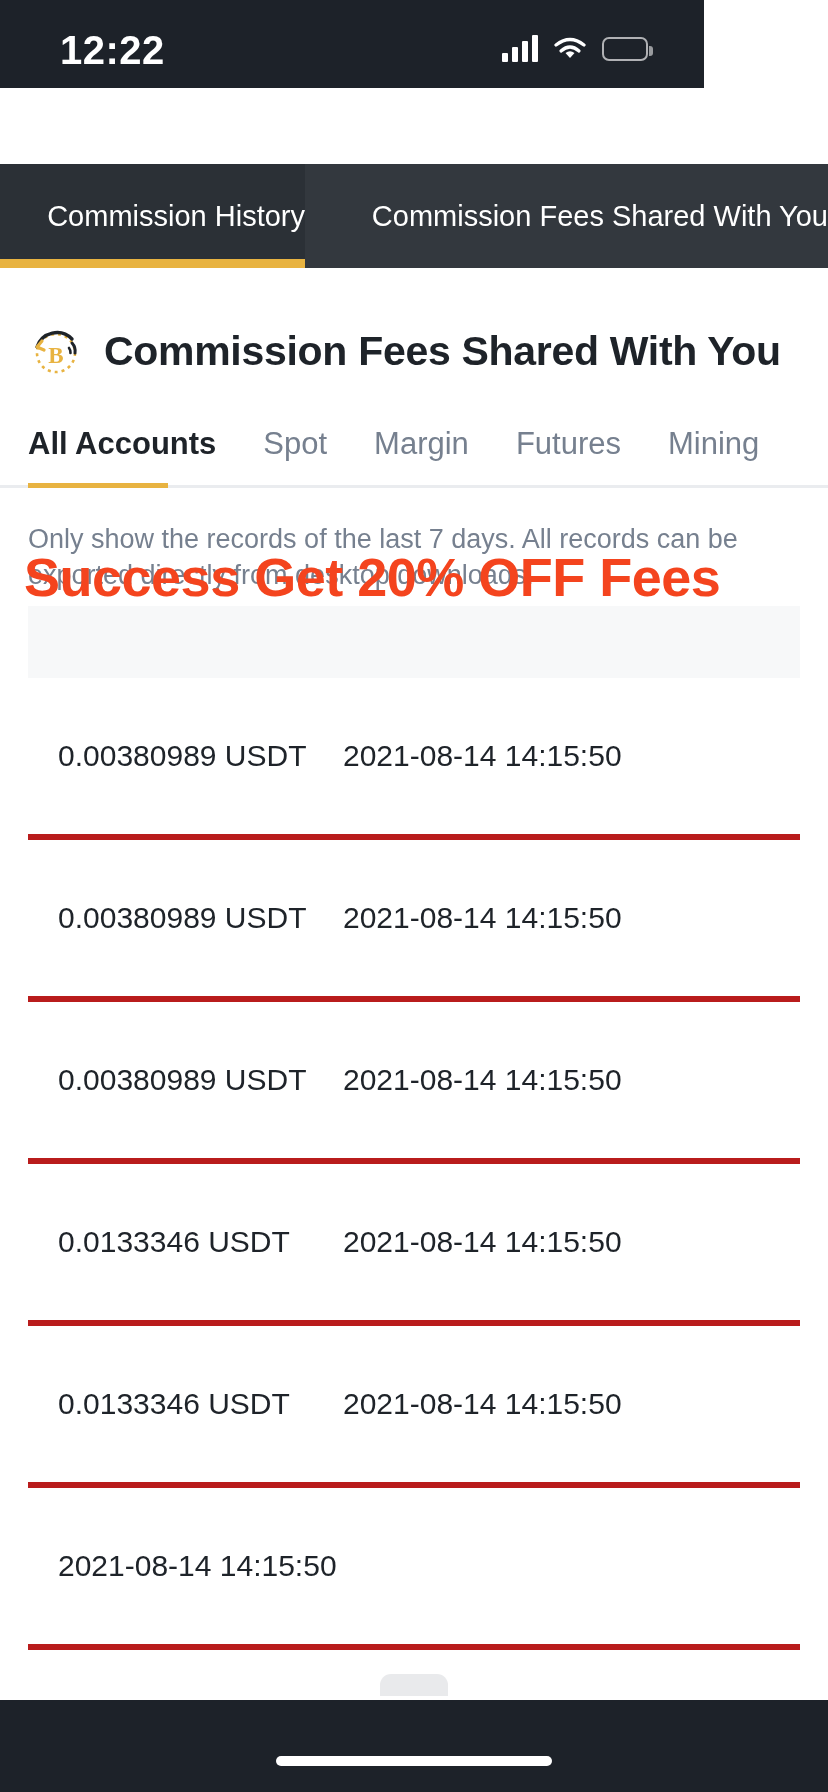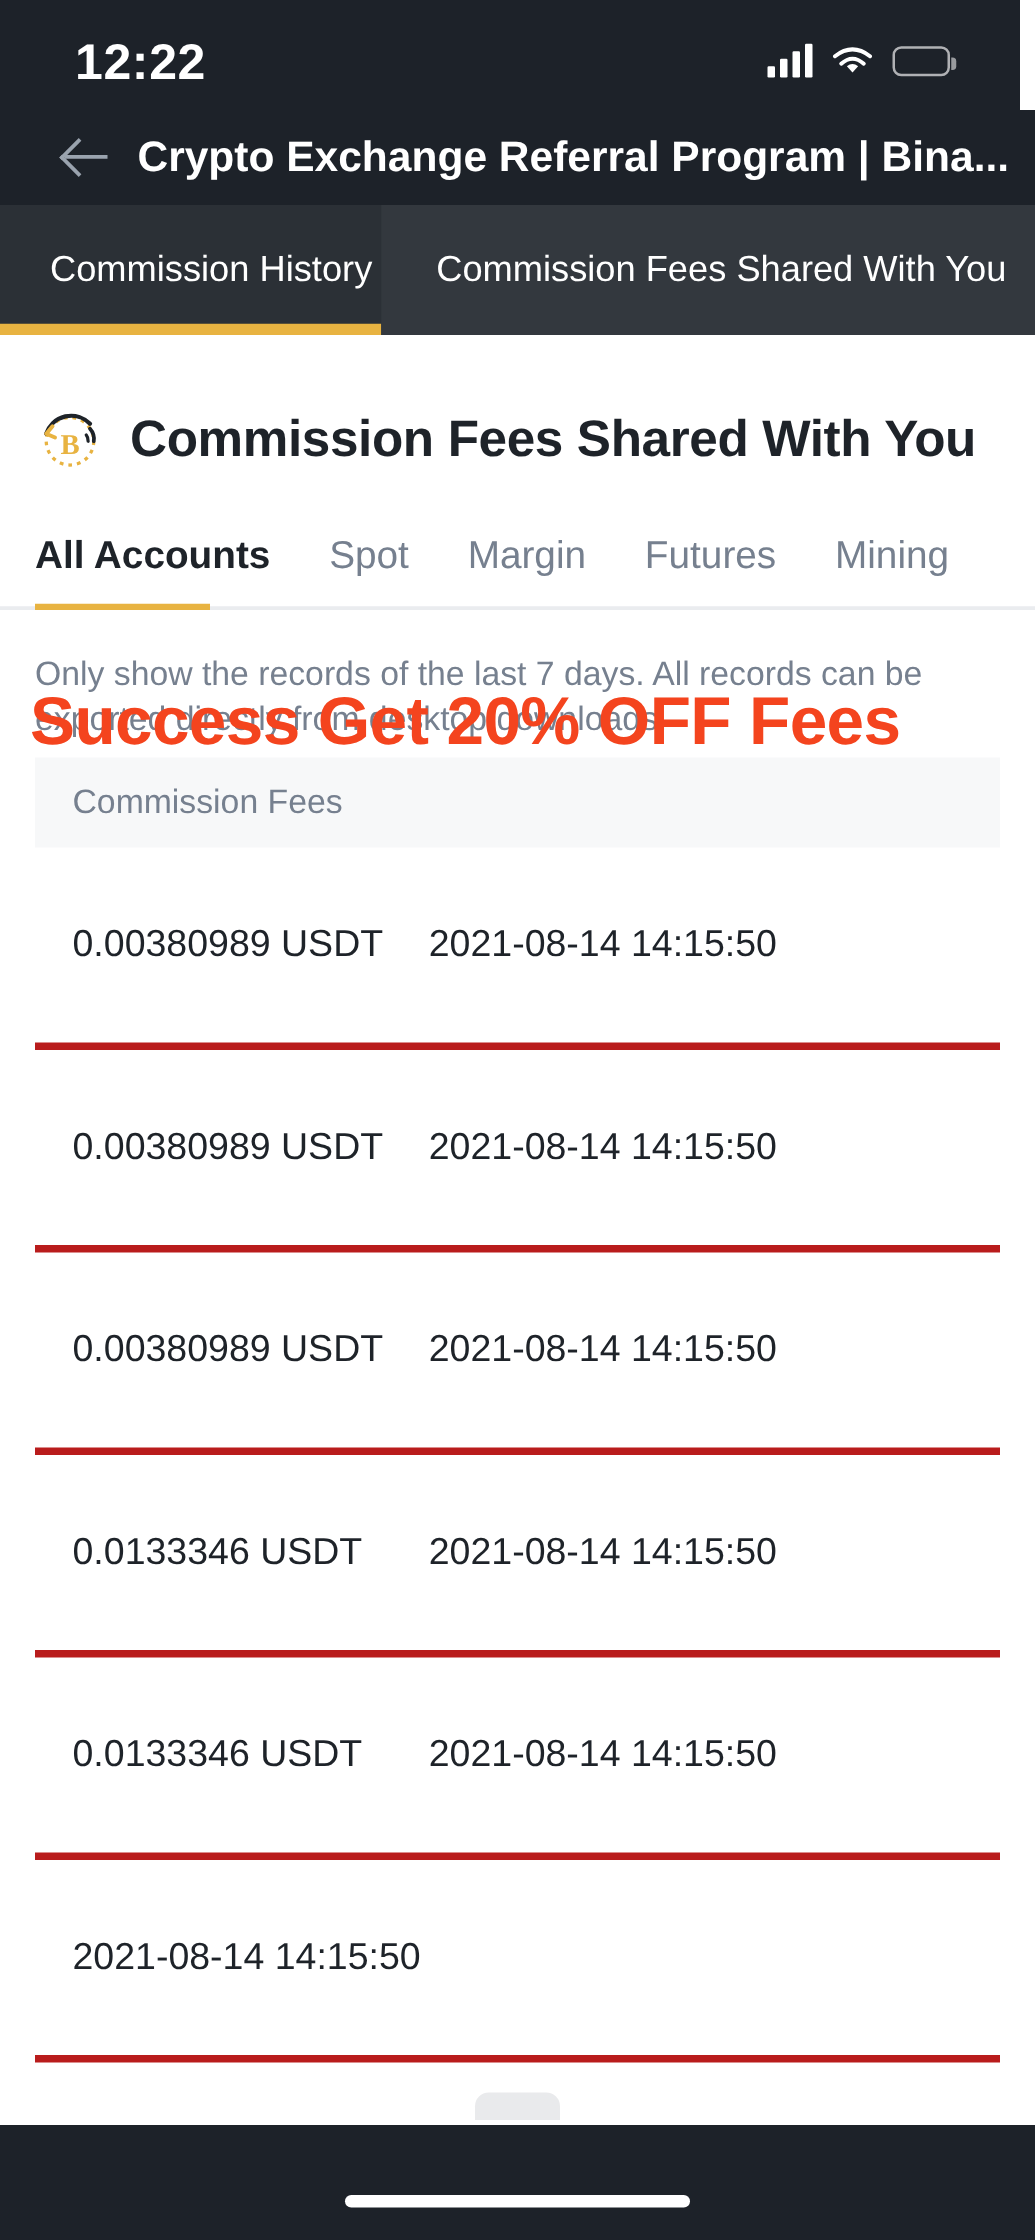--- a/index.html
+++ b/index.html
@@ -6,21 +6,21 @@
   html, body {
     width:828px; height:1792px;
     background:#ffffff;
     font-family:"Liberation Sans", sans-serif;
     overflow:hidden;
   }
   .screen { position:relative; width:828px; height:1792px; background:#ffffff; }
 
   
   .statusbar {
-    position:absolute; top:0; left:0; width:816px; height:88px;
+    position:absolute; top:0; left:0; width:704px; height:88px;
     background:#1d2229;
     display:flex; align-items:center; justify-content:space-between;
     padding:0 56px 0 60px;
   }
   .status-time { color:#ffffff; font-size:40px; font-weight:600; letter-spacing:0.5px; line-height:1; padding-top:12px;}
   .status-icons { display:flex; align-items:center; gap:16px; padding-top:10px;}
   .sig { display:flex; align-items:flex-end; gap:4px; height:26px;}
   .sig i { display:block; width:6px; background:#ffffff; border-radius:1px;}
   .sig i:nth-child(1){ height:9px;} .sig i:nth-child(2){ height:15px;}
   .sig i:nth-child(3){ height:21px;} .sig i:nth-child(4){ height:27px;}
@@ -44,21 +44,21 @@
     content:""; position:absolute; left:12px; top:17px; width:19px; height:19px;
     border-left:3px solid #9aa3ae; border-bottom:3px solid #9aa3ae; transform:rotate(45deg);
   }
   .browser-title {
     color:#ffffff; font-size:34px; font-weight:600; margin-left:14px;
     white-space:nowrap; overflow:hidden;
   }
 
   
   .tabstrip { position:absolute; top:164px; left:0; width:828px; height:104px; background:#2b3036; display:flex;}
-  .tab { position:relative; display:flex; align-items:center; height:104px; cursor:pointer;}
+  .tab { position:relative; display:flex; align-items:center; height:104px; cursor:pointer;justify-content:flex-end;}
   .tab-label { color:#ffffff; font-size:29px; white-space:nowrap;}
   .tab-1 { width:305px; background:#2b3036; padding-left:40px;}
   .tab-2 { flex:1; background:#33383e; padding-left:44px;}
   .tab-underline { position:absolute; left:0; bottom:0; width:305px; height:9px; background:#e8b341;}
 
   
   .page { position:absolute; top:268px; left:0; width:828px; bottom:0; background:#ffffff;}
 
   .page-title-row { display:flex; align-items:center; padding:55px 0 0 28px;}
   .coin-icon { width:56px; height:56px; flex:none; position:relative;}
@@ -130,24 +130,20 @@
           <path d="M7 14 Q16 6 25 14" stroke="#fff" stroke-width="3.2" fill="none" stroke-linecap="round"></path>
           <path d="M16 21 l-4.5 -5 Q16 12.5 20.5 16 Z" fill="#fff"></path>
         </svg>
       </span>
       <span class="batt">
         <span class="fill"></span><span class="cap"></span>
       </span>
     </div>
   </div>
 
-  <div class="browser-header">
-    <div class="back-arrow"></div>
-    <div class="browser-title">Crypto Exchange Referral Program | Bina...</div>
-  </div>
 
   <div class="tabstrip">
     <div class="tab tab-1">
       <span class="tab-label">Commission History</span>
       <span class="tab-underline"></span>
     </div>
     <div class="tab tab-2">
       <span class="tab-label">Commission Fees Shared With You</span>
     </div>
   </div>
@@ -177,21 +173,20 @@
       <span class="subtab-rule"></span>
       <span class="subtab-ind"></span>
     </div>
 
     <p class="notice">Only show the records of the last 7 days. All records can be exported directly from desktop downloads.</p>
 
     <div class="promo-banner">Success Get 20% OFF Fees</div>
 
     <div class="table">
       <div class="table-head">
-        <span class="th col-fee">Commission Fees</span>
       </div>
       <div id="table-body">
           <div class="table-row">
             <span class="td col-fee">0.00380989 USDT</span>
             <span class="td col-date">2021-08-14 14:15:50</span>
           </div>
           <div class="table-row">
             <span class="td col-fee">0.00380989 USDT</span>
             <span class="td col-date">2021-08-14 14:15:50</span>
           </div>

